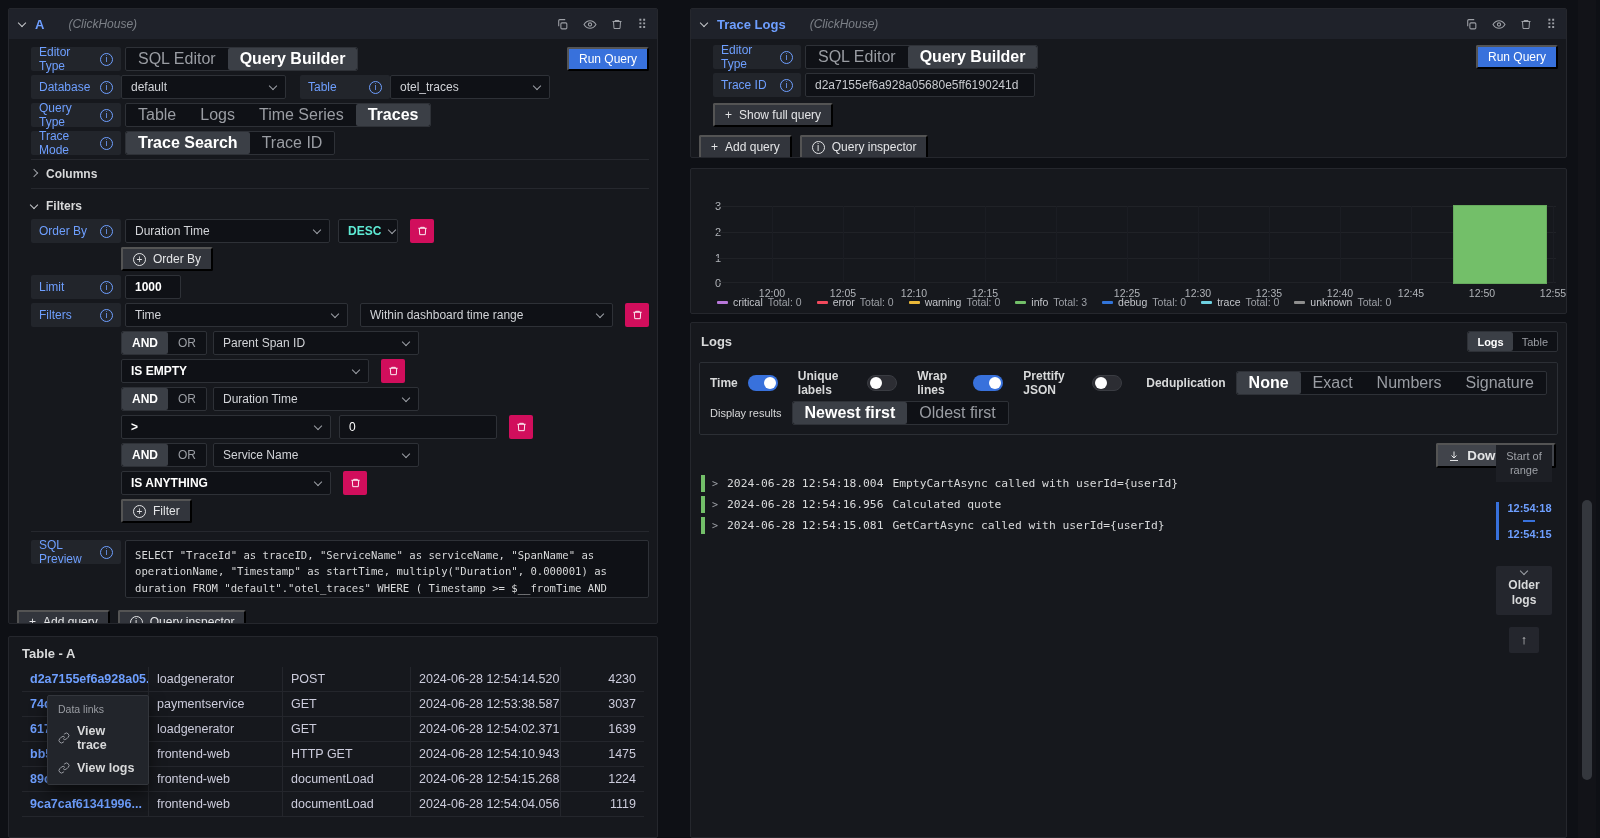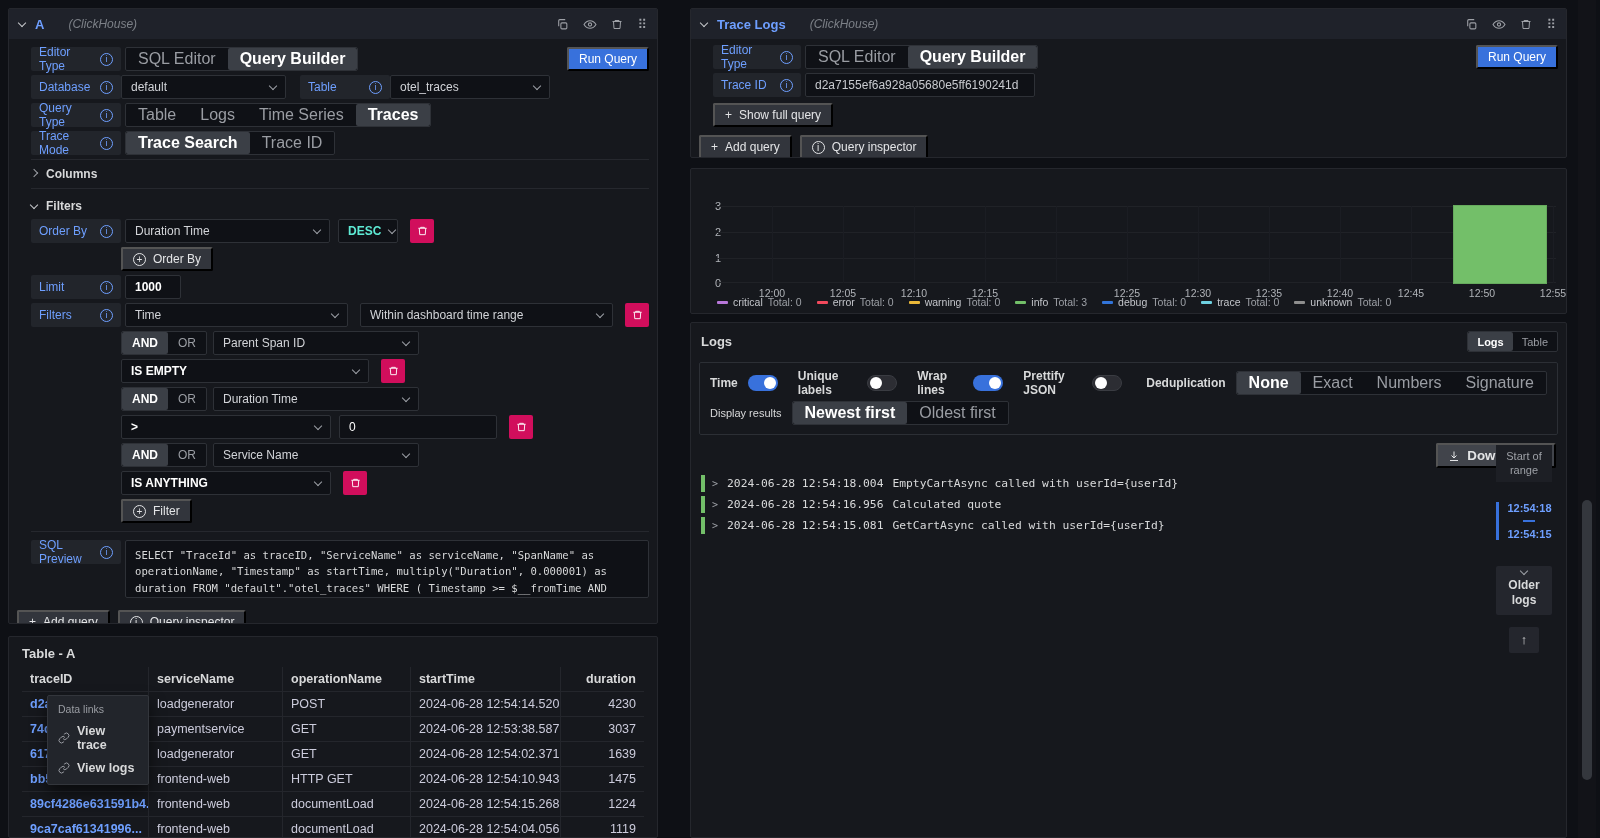--- a/index.html
+++ b/index.html
@@ -364,27 +364,20 @@
           <span class="cplus">i</span>
           <span>Query inspector</span>
         </button>
     </div>
   </div>
 </div>
 
 <div class="panel" style="left:8px; top:636px; width:650px; height:202px;">
   <div class="tp-title">Table - A</div>
   <div class="tbl">
-    <div class="tr head">
-      <div class="td c1">traceID</div>
-      <div class="td c2">serviceName</div>
-      <div class="td c3">operationName</div>
-      <div class="td c4">startTime</div>
-      <div class="td c5">duration</div>
-    </div>
     <div class="tr">
       <div class="td c1 tlink">d2a7155ef6a928a05...</div>
       <div class="td c2">loadgenerator</div>
       <div class="td c3">POST</div>
       <div class="td c4">2024-06-28 12:54:14.520</div>
       <div class="td c5">4230</div>
     </div>
     <div class="tr">
       <div class="td c1 tlink">74d310...</div>
       <div class="td c2">paymentservice</div>

